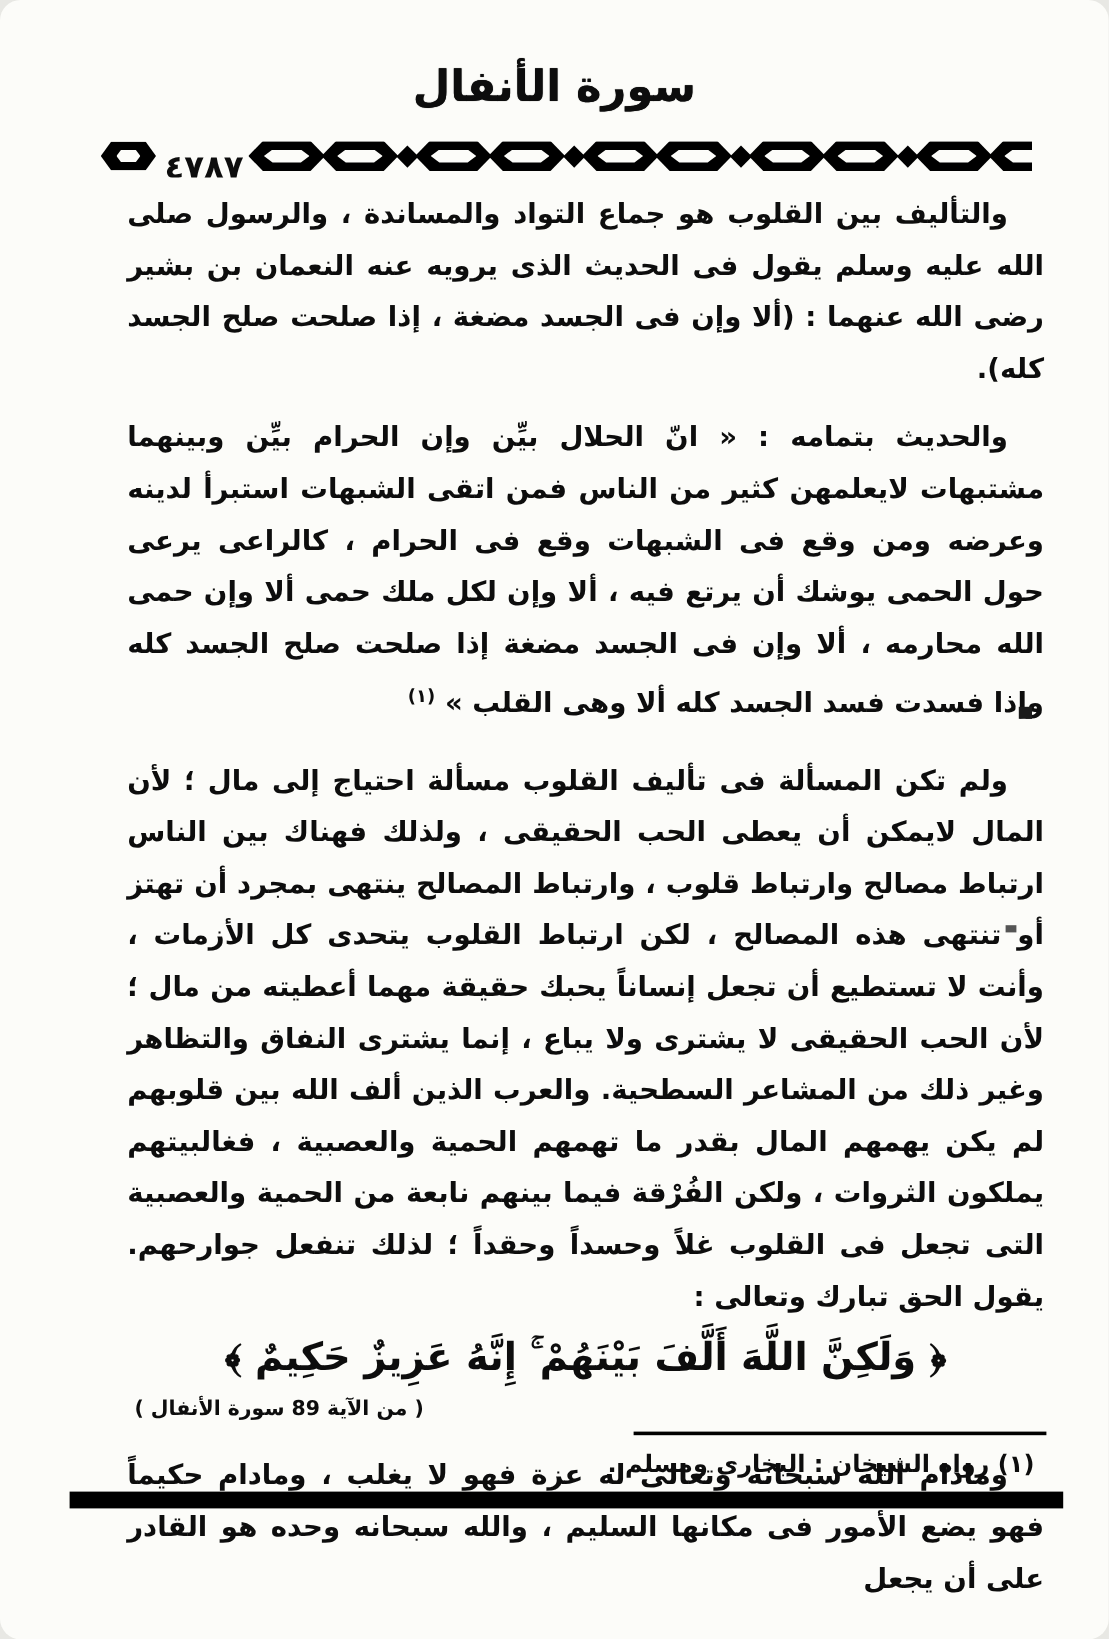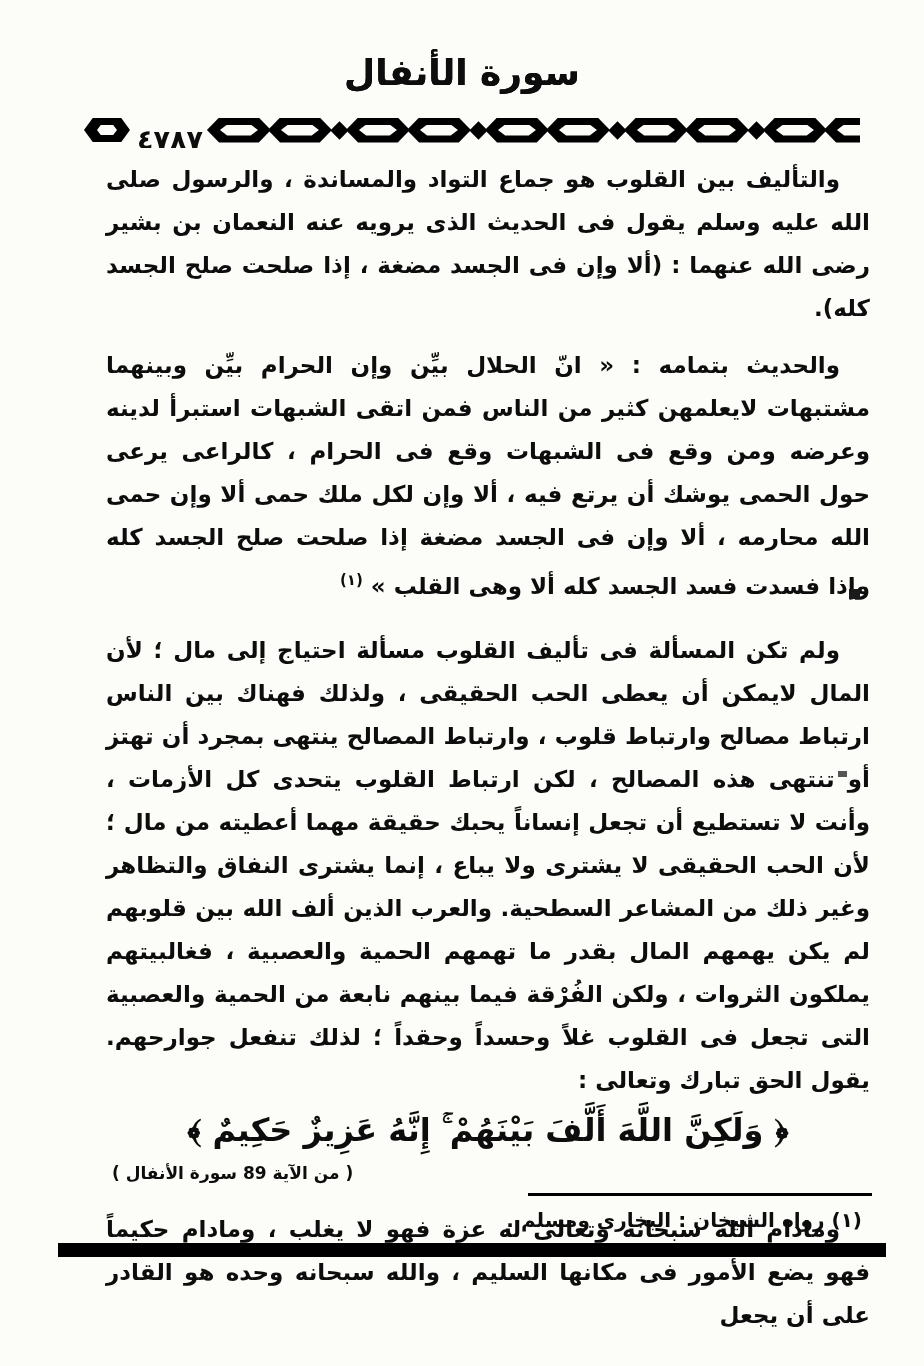--- a/index.html
+++ b/index.html
@@ -5,20 +5,21 @@
   html,body{margin:0;padding:0;background:#e8e8e4;}
   .page{
     position:relative;
     width:924px;height:1366px;
     margin:0 auto;
     background:#fcfcf9;
     direction:rtl;
     font-family:"DejaVu Sans", sans-serif;
     color:#0d0d0d;
     overflow:hidden;
+    border-radius:17px;
   }
   
   .surah-title{
     position:absolute;top:52px;left:0;right:0;
     text-align:center;
     font-size:36px;font-weight:bold;
     letter-spacing:1px;
     text-shadow:0 0 .6px #000;
   }
   .chain{

